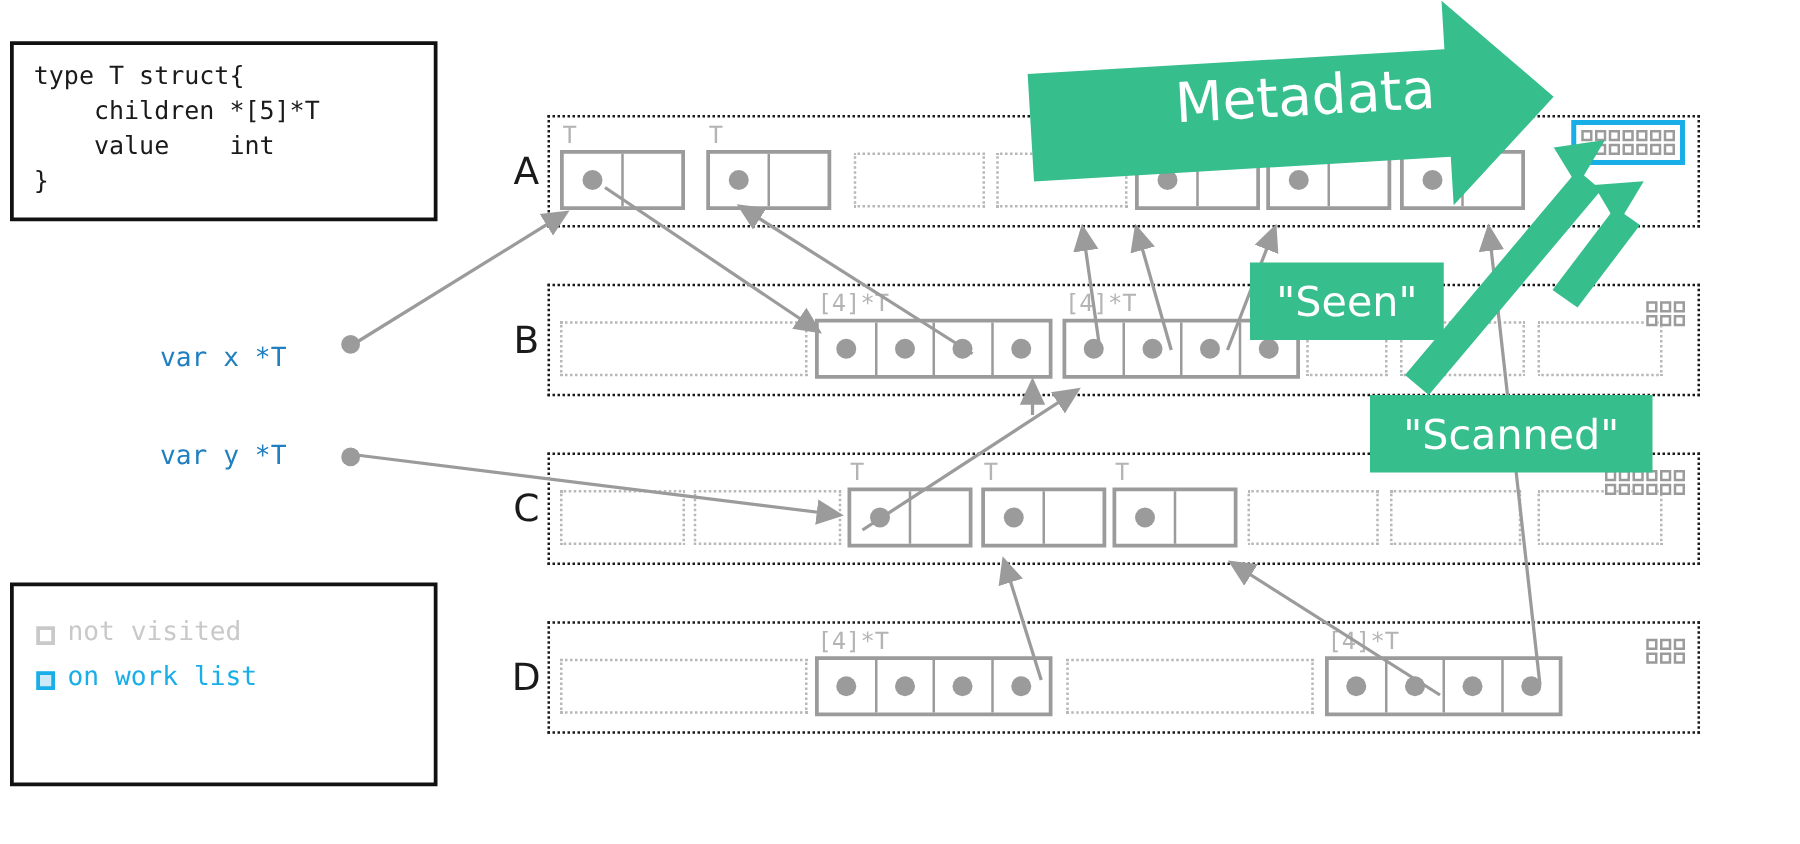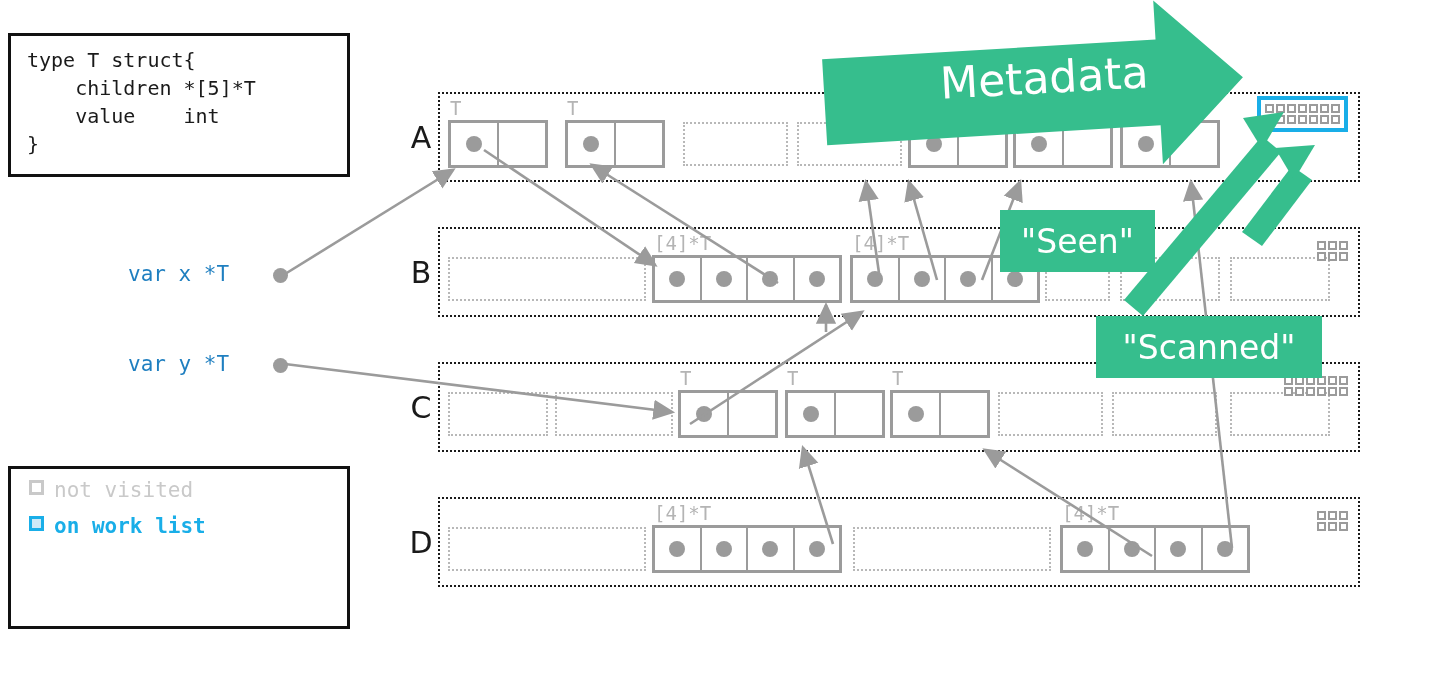--- a/index.html
+++ b/index.html
@@ -11,28 +11,28 @@
   
   .code-box{position:absolute;left:8px;top:33px;width:342px;height:144px;
             border:3px solid #111;background:#fff;box-sizing:border-box;}
   .code-box pre{margin:0;padding:10px 0 0 16px;font-family:"DejaVu Sans Mono",monospace;
        font-size:20px;line-height:28px;color:#1a1a1a;white-space:pre;}
 
   
   .legend-box{position:absolute;left:8px;top:466px;width:342px;height:163px;
               border:3px solid #111;background:#fff;box-sizing:border-box;
               padding:11px 0 0 18px;}
-  .legend-row{display:flex;align-items:flex-start;height:36px;}
+  .legend-row{display:flex;align-items:flex-end;height:36px;}
   .legend-sw{width:15px;height:15px;box-sizing:border-box;margin-right:10px;flex:0 0 auto;}
   .legend-lbl{font-family:"DejaVu Sans Mono",monospace;font-size:21px;line-height:21px;}
 
   
   .varlbl{position:absolute;font-family:"DejaVu Sans Mono",monospace;font-size:21px;
           color:#1f7fc0;white-space:nowrap;}
-  .varlbl.x{left:128px;top:262px;}
+  .varlbl.x{left:128px;top:274px;}
   .varlbl.y{left:128px;top:352px;}
   .vardot{position:absolute;width:15px;height:15px;border-radius:50%;background:#9b9b9b;}
   .vardot.x{left:273px;top:268px;}
   .vardot.y{left:273px;top:358px;}
 
   
   .row{position:absolute;left:438px;width:922px;height:90px;
        border:2.5px dotted #1a1a1a;box-sizing:border-box;background:transparent;}
   .rowA{top:92px;} .rowB{top:227px;} .rowC{top:362px;} .rowD{top:497px;}
 
@@ -89,21 +89,21 @@
   <div class="varlbl y">var y *T</div>
   <div class="vardot y"></div>
 
   <div class="legend-box">
     <div class="legend-row">
       <span class="legend-sw" style="border:3px solid #c9c9c9;background:#ffffff;"></span>
       <span class="legend-lbl" style="color:#c9c9c9;">not visited</span>
     </div>
     <div class="legend-row">
       <span class="legend-sw" style="border:3px solid #19AEE8;background:#cde9f7;"></span>
-      <span class="legend-lbl" style="color:#19AEE8;font-weight:bold;">on work list</span>
+      <span class="legend-lbl" style="color:#19AEE8;">on work list</span>
     </div>
   </div>
 
   <div class="rowlabel a">A</div>
   <div class="rowlabel b">B</div>
   <div class="rowlabel c">C</div>
   <div class="rowlabel d">D</div>
 
   <div class="row rowA">
       <div class="typelbl" style="left: 10px; top: 3px;">T</div>

